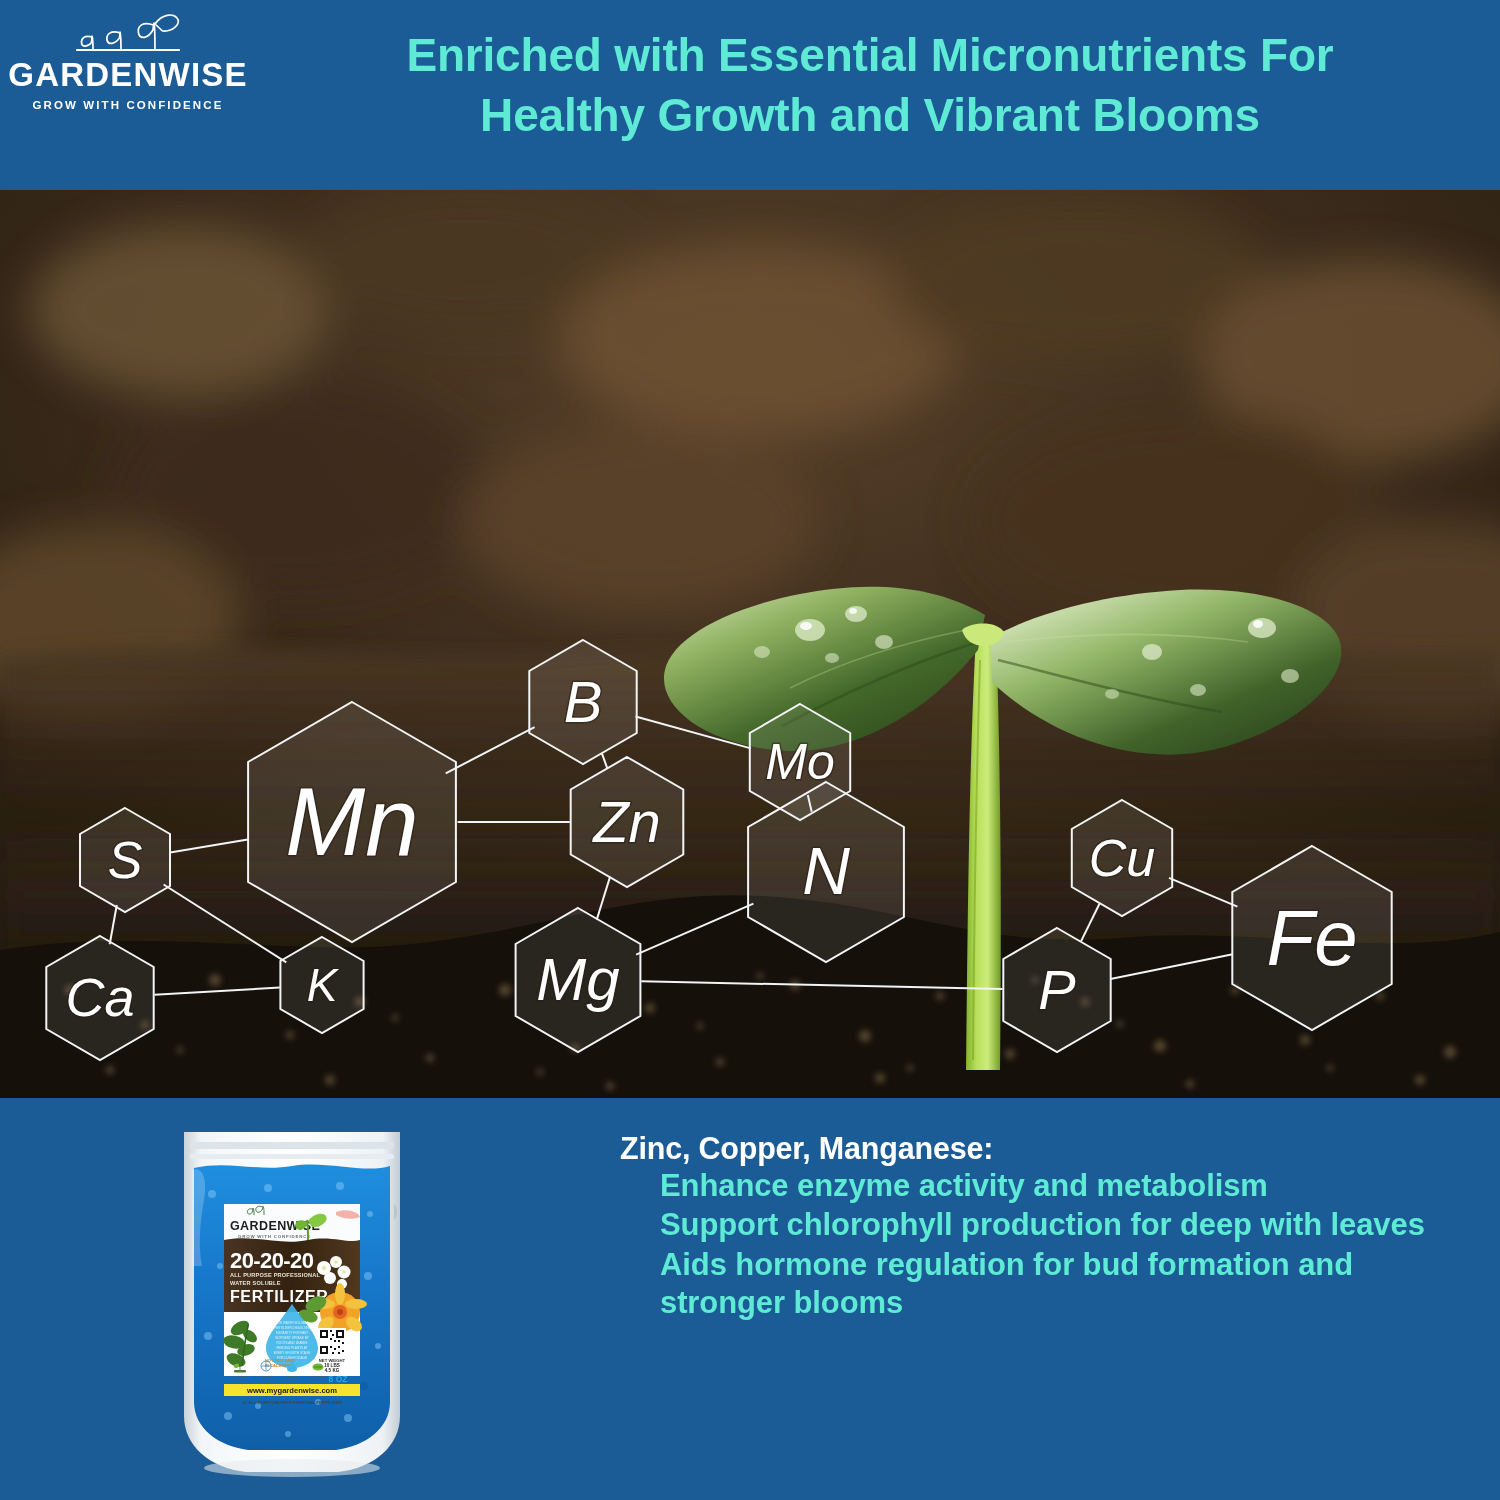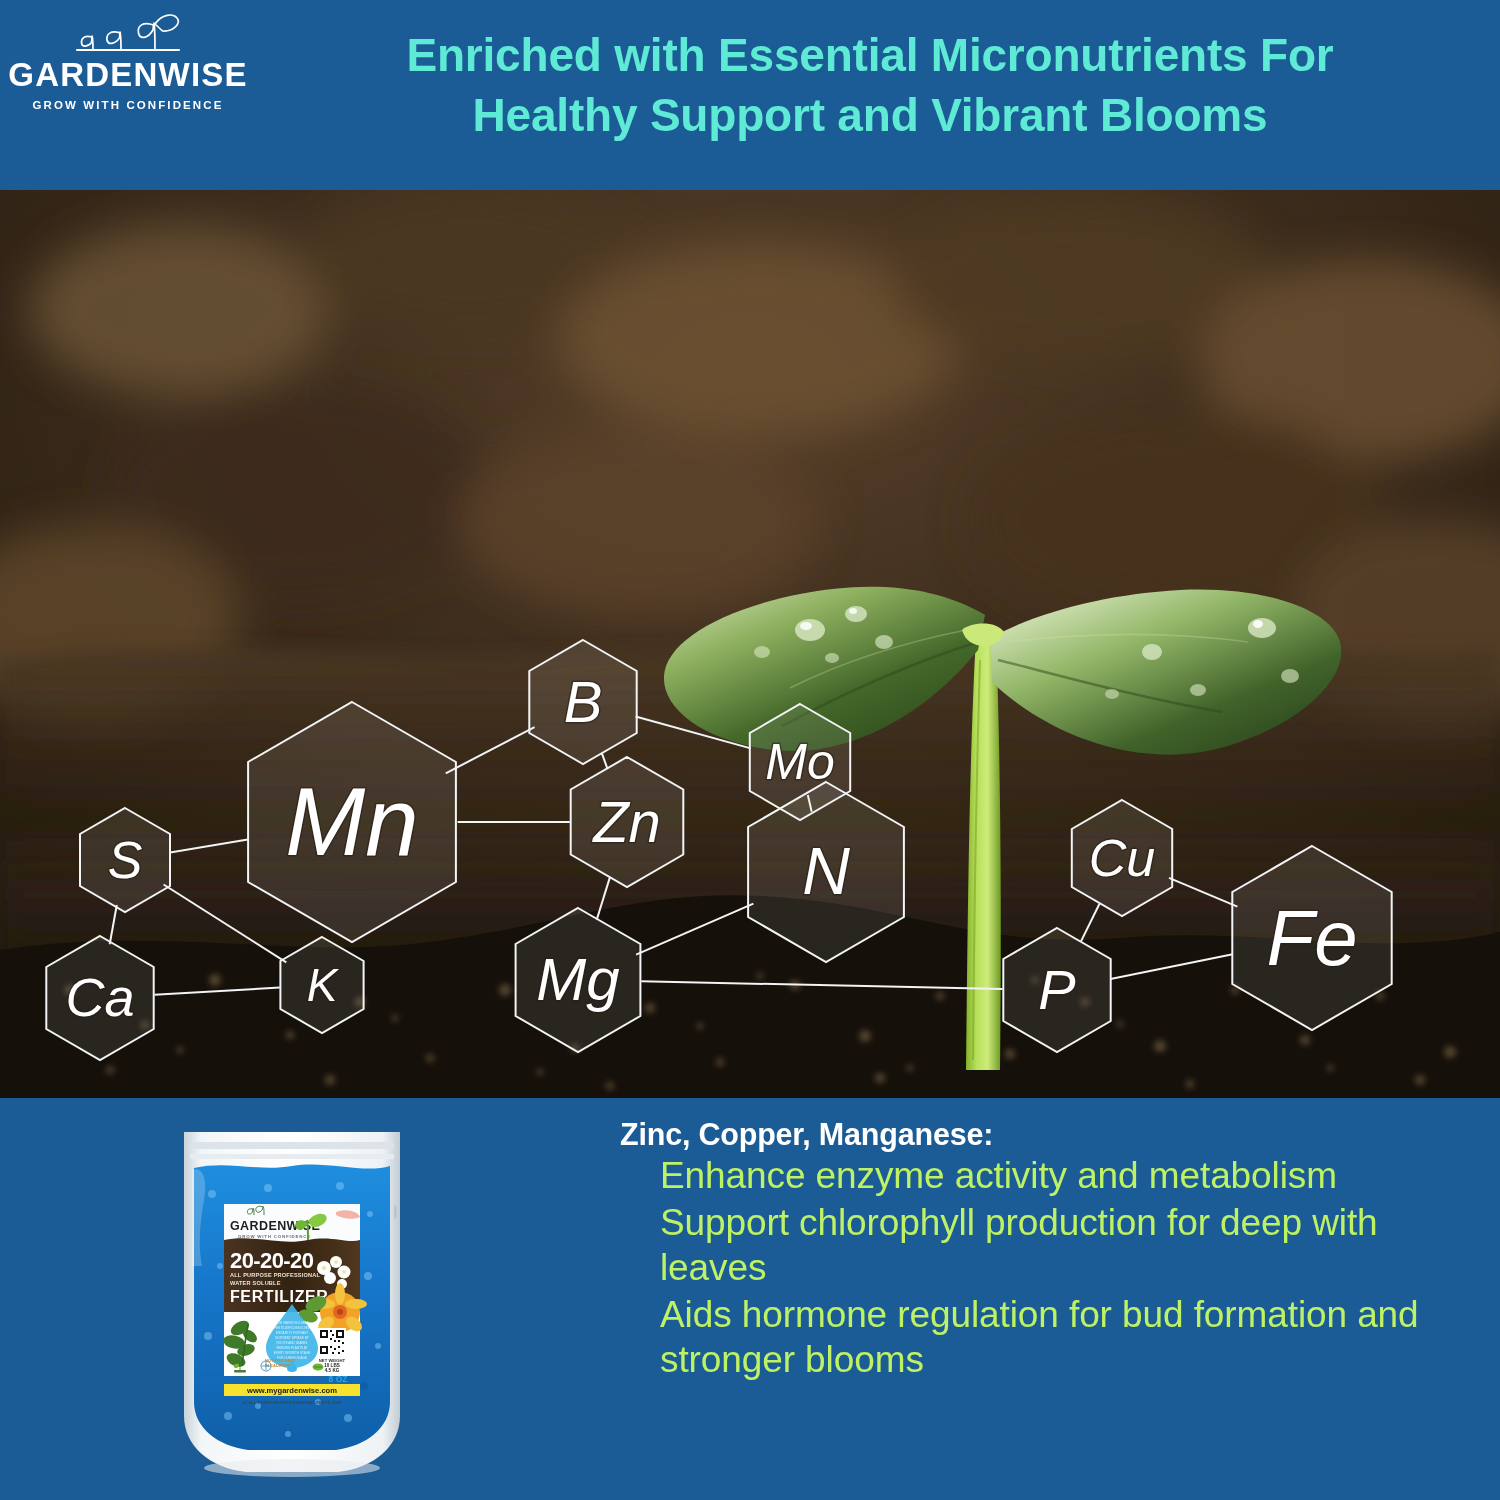--- a/index.html
+++ b/index.html
@@ -68,24 +68,24 @@
   .bag {
     position: absolute; left: 168px; top: 18px; width: 248px; height: 366px;
   }
   .bag svg { display: block; }
 
   .benefits {
     position: absolute; left: 620px; top: 18px; width: 860px;
   }
   .ben-head {
     color: #ffffff; font-size: 30.5px; font-weight: 700;
-    line-height: 1.20; letter-spacing: -0.2px; white-space: nowrap;
+    line-height: 1.20; letter-spacing: -0.2px; white-space: nowrap; margin-top: 14px;
   }
   .ben-body {
-    color: #bef264; font-size: 37px; font-weight: 400;
+    color: #5eead4; font-size: 31px; font-weight: 700;
     line-height: 1.22; padding-left: 40px; letter-spacing: -0.1px;
   }
   .ben-item { margin-bottom: 0px; }
   .ben-item + .ben-item { margin-top: 2px; }
 </style>
 </head>
 <body>
 
 <div class="page">
 
@@ -107,21 +107,21 @@
           <path d="M90.5 15 C80 11 74 16 75.5 23 C77 30 85 28.5 90 20 Z"></path>
           <path d="M92 14 C99 4 110 3 114 8 C118.5 13.5 110 22 99.5 21 Z"></path>
         </g>
       </svg>
       <div class="logo-word">GARDENWISE</div>
       <div class="logo-tag">GROW WITH CONFIDENCE</div>
     </div>
 
     <div class="header-title">
       <span class="l1">Enriched with Essential Micronutrients For</span>
-      <span class="l2">Healthy Support and Vibrant Blooms</span>
+      <span class="l2">Healthy Growth and Vibrant Blooms</span>
     </div>
   </div>
 
   <div class="photo">
     <svg width="1500" height="908" viewBox="0 0 1500 908">
       <defs>
         <radialGradient id="bokehTop" cx="50%" cy="20%" r="85%">
           <stop offset="0%" stop-color="#57402a"></stop>
           <stop offset="45%" stop-color="#3c2c1c"></stop>
           <stop offset="100%" stop-color="#1d1409"></stop>

